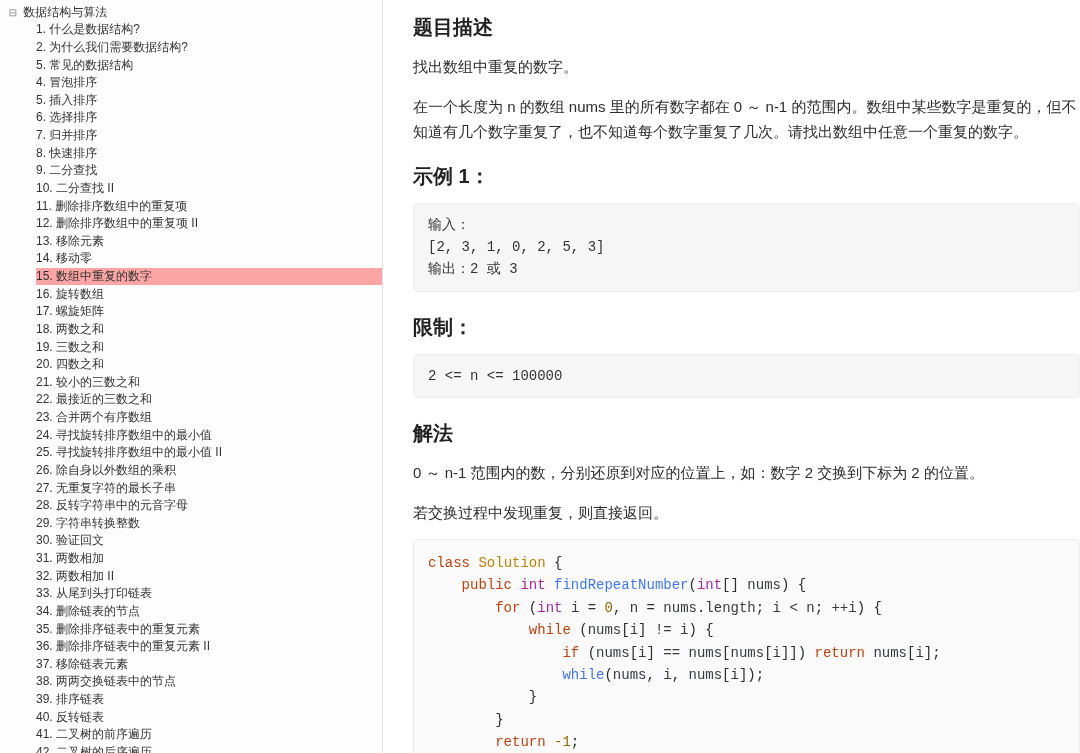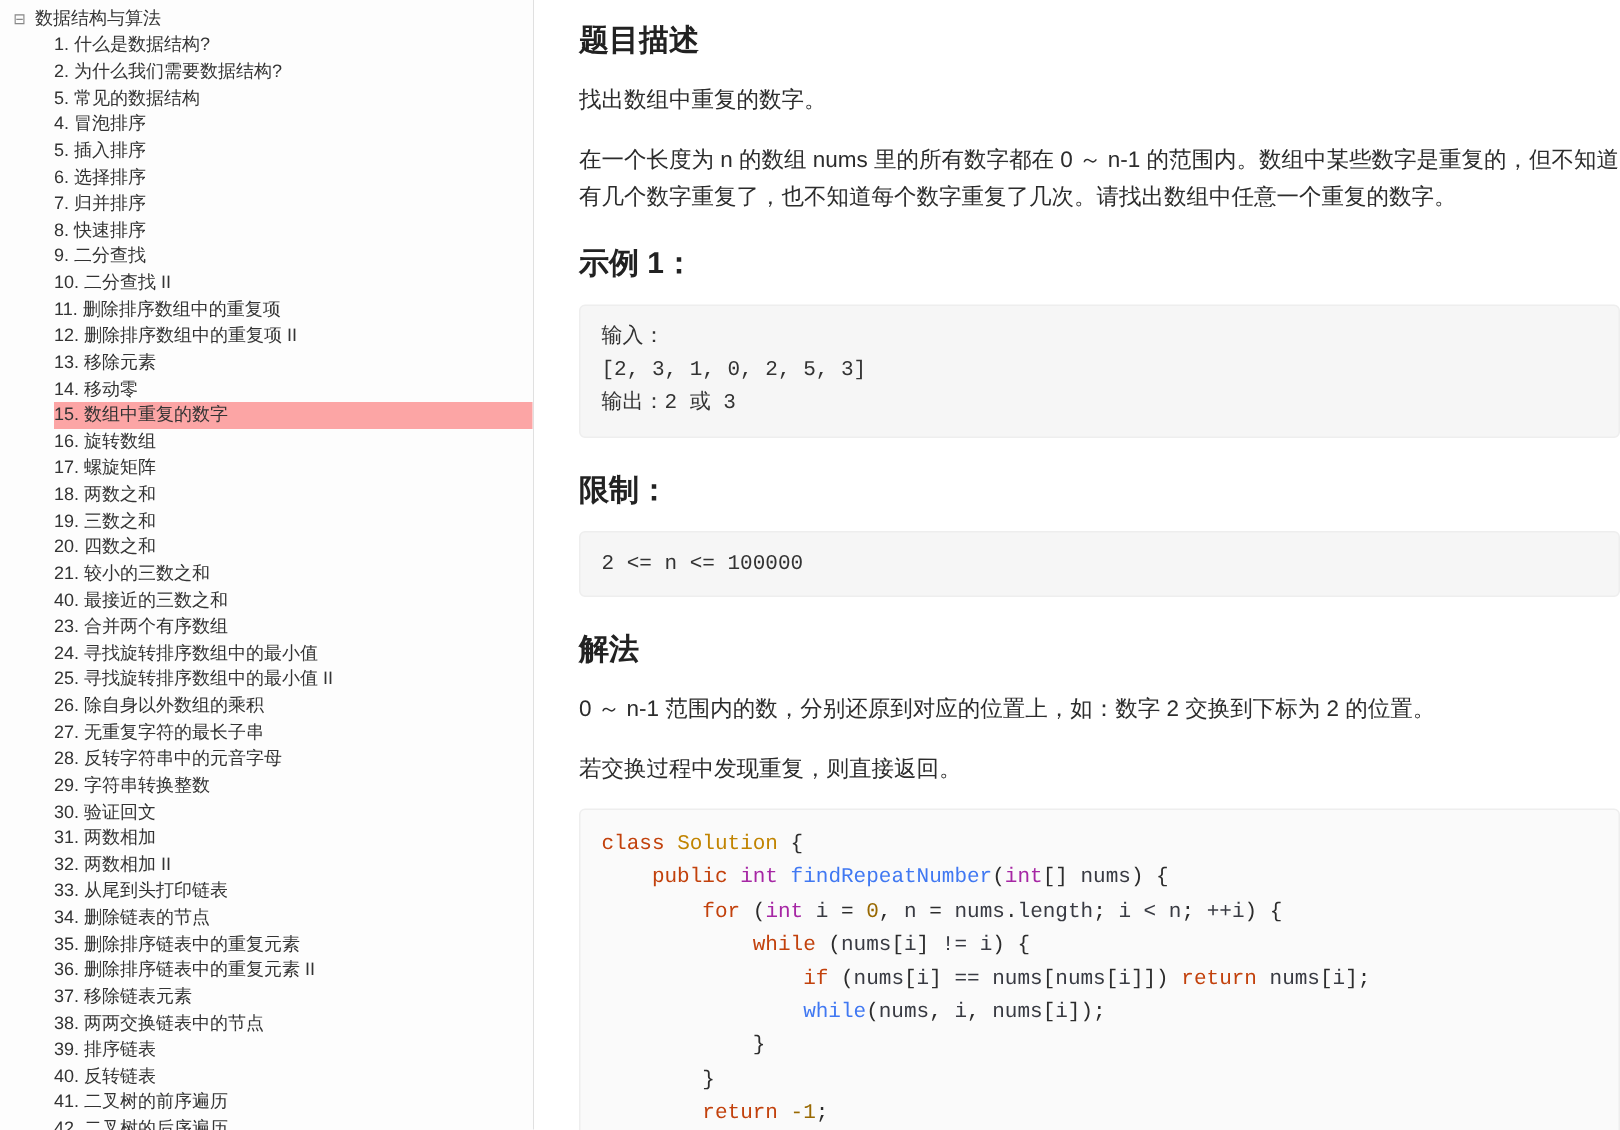--- a/index.html
+++ b/index.html
@@ -7,21 +7,21 @@
     font-family: -apple-system, "PingFang SC", "Microsoft YaHei", sans-serif;
     font-size: 13px;
     color: #333;
     background: #fff;
     display: flex;
     width: 1080px;
     height: 753px;
     overflow: hidden;
   }
   .sidebar {
-    width: 356px;
+    width: 383px;
     border-right: 1px solid #e0e0e0;
     overflow-y: auto;
     overflow-x: hidden;
     background: #fdfdfd;
     padding: 4px 0;
     flex-shrink: 0;
     position: relative;
   }
   .sidebar::-webkit-scrollbar { width: 10px; }
   .sidebar::-webkit-scrollbar-thumb { background: #ccc; border-radius: 5px; }
@@ -124,21 +124,21 @@
         <li class="tree-item">12. 删除排序数组中的重复项 II</li>
         <li class="tree-item">13. 移除元素</li>
         <li class="tree-item">14. 移动零</li>
         <li class="tree-item active">15. 数组中重复的数字</li>
         <li class="tree-item">16. 旋转数组</li>
         <li class="tree-item">17. 螺旋矩阵</li>
         <li class="tree-item">18. 两数之和</li>
         <li class="tree-item">19. 三数之和</li>
         <li class="tree-item">20. 四数之和</li>
         <li class="tree-item">21. 较小的三数之和</li>
-        <li class="tree-item">40. 最接近的三数之和</li>
+        <li class="tree-item">22. 最接近的三数之和</li>
         <li class="tree-item">23. 合并两个有序数组</li>
         <li class="tree-item">24. 寻找旋转排序数组中的最小值</li>
         <li class="tree-item">25. 寻找旋转排序数组中的最小值 II</li>
         <li class="tree-item">26. 除自身以外数组的乘积</li>
         <li class="tree-item">27. 无重复字符的最长子串</li>
         <li class="tree-item">28. 反转字符串中的元音字母</li>
         <li class="tree-item">29. 字符串转换整数</li>
         <li class="tree-item">30. 验证回文</li>
         <li class="tree-item">31. 两数相加</li>
         <li class="tree-item">32. 两数相加 II</li>

